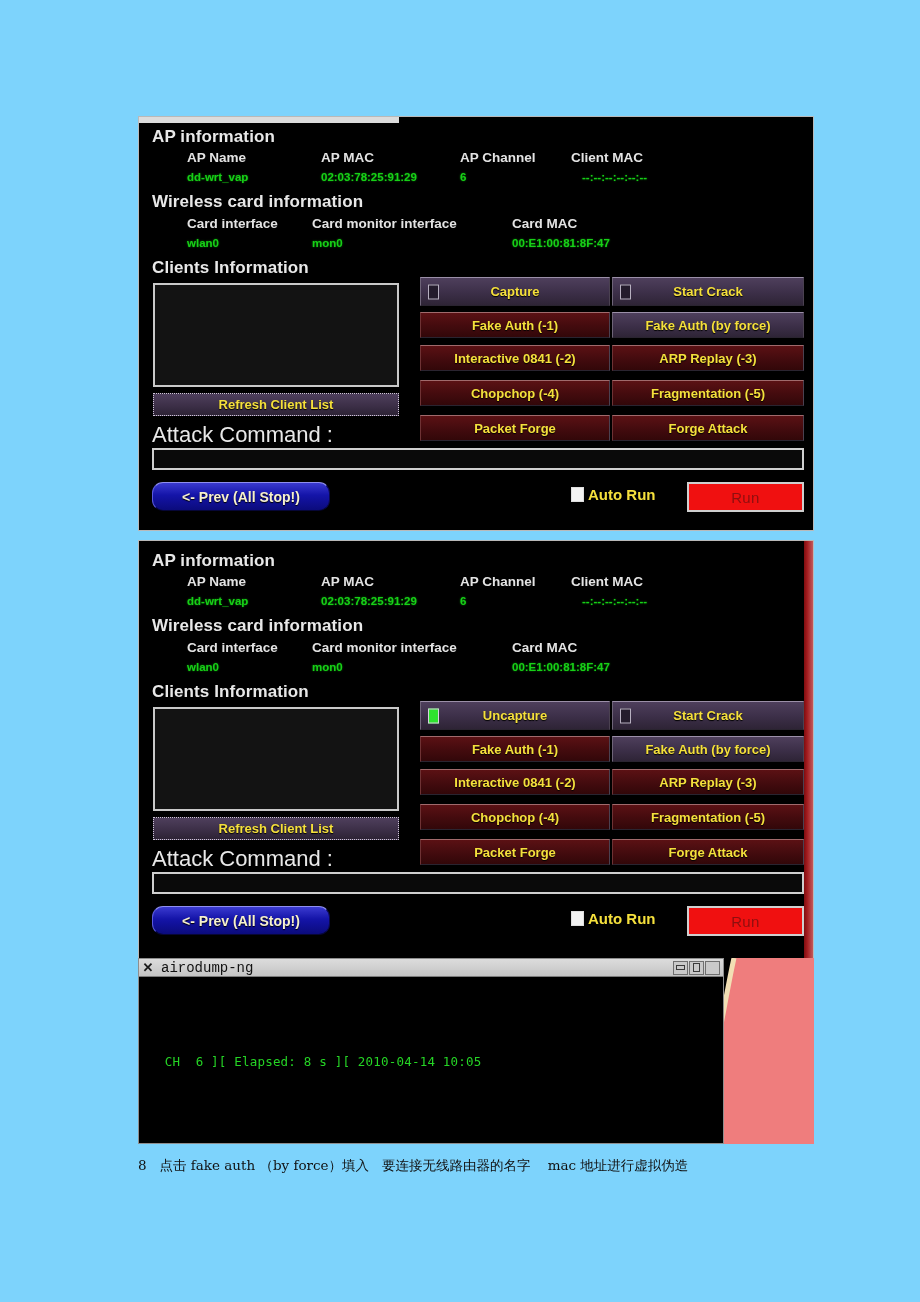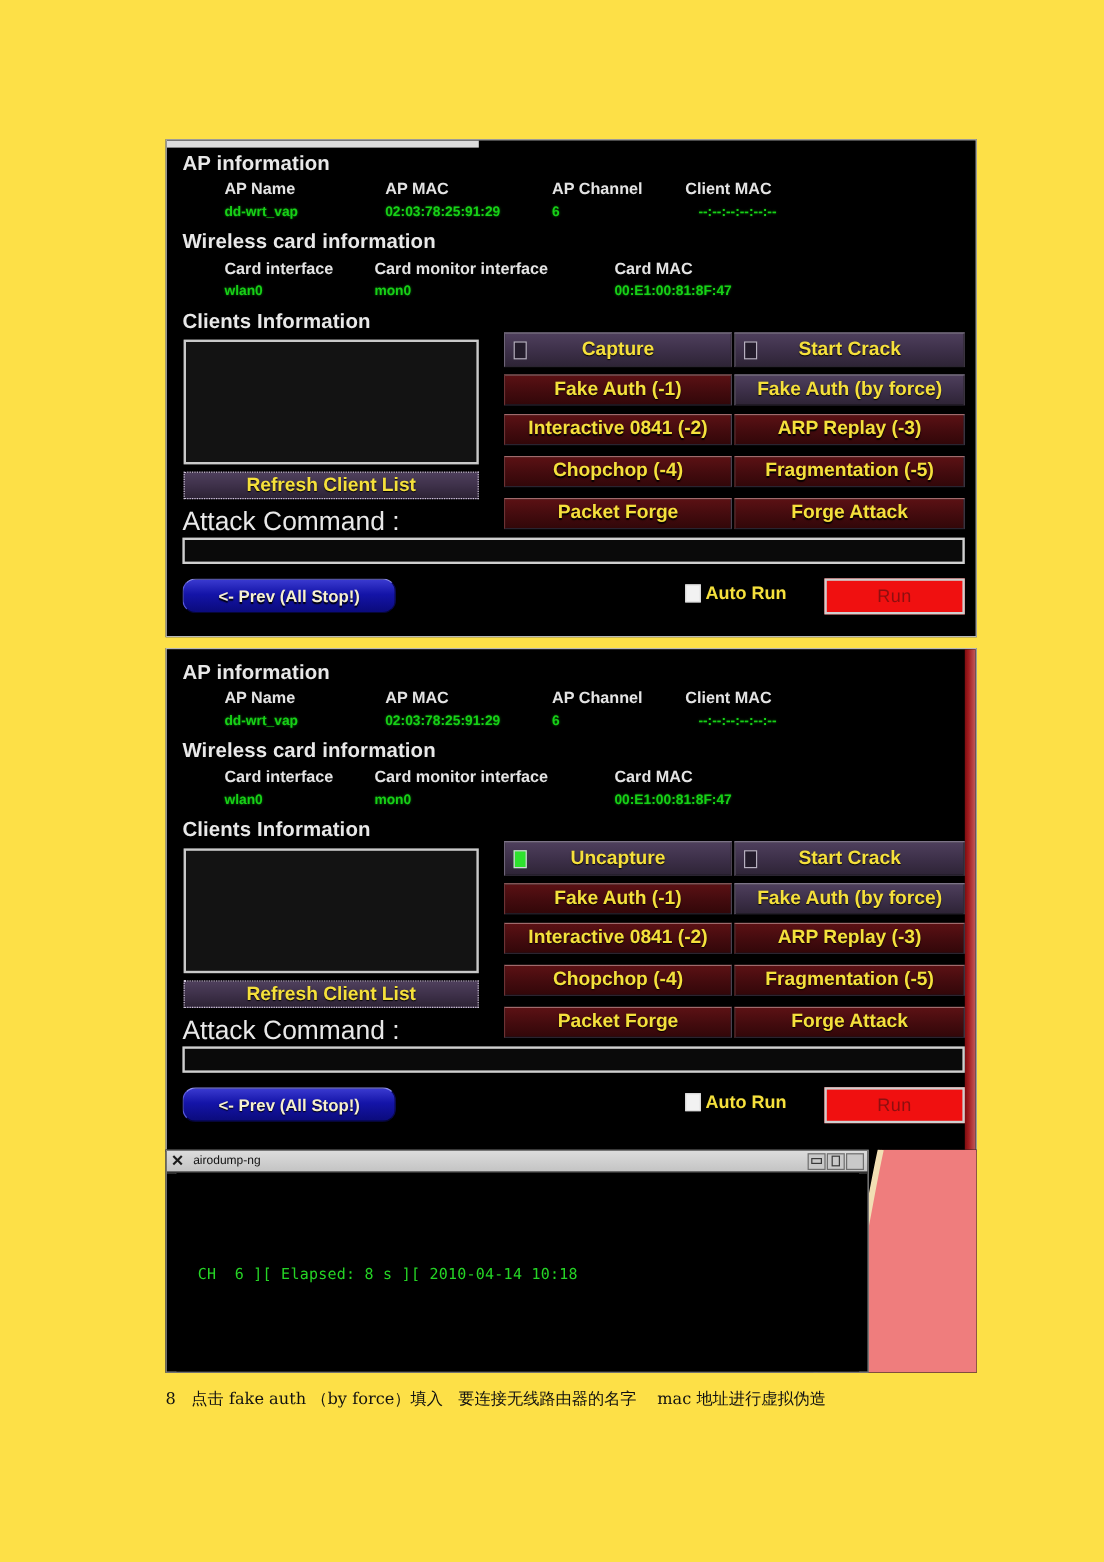--- a/index.html
+++ b/index.html
@@ -2,21 +2,21 @@
 <html><head>
 <meta charset="utf-8">
 <style>
   * { box-sizing: border-box; margin: 0; padding: 0; }
   html, body {
     width: 920px; height: 1302px;
     background: #ffffff;
     font-family: "Liberation Sans", sans-serif;
     overflow: hidden;
   }
-  .page { position: relative; width: 920px; height: 1302px; background: #fde047; }
+  .page { position: relative; width: 920px; height: 1302px; background: #7dd3fc; }
 
   
   .app-panel {
     position: absolute;
     background: #000000;
     border: 1px solid #b9b9b9;
     overflow: hidden;
   }
   .panel-topstrip {
     position: absolute; top:0; left:0;
@@ -62,21 +62,21 @@
   .clients-box {
     position: absolute;
     background: #131313;
     border: 2px solid #c9c9c9;
   }
   .btn {
     position: absolute;
     display: flex;
     align-items: center;
     justify-content: center;
-    font-size: 16px;
+    font-size: 13px;
     font-weight: bold;
     color: #f5e03c;
     text-shadow: 0 1px 1px #000;
     border-top: 1px solid #9b8fa8;
     border-left: 1px solid #6e6478;
     border-right: 1px solid #4a4150;
     border-bottom: 1px solid #2a2430;
     cursor: pointer;
     white-space: nowrap;
   }
@@ -141,22 +141,22 @@
     display: flex; align-items: center;
   }
   .term-close {
     width: 16px; height: 16px; margin-left: 1px;
     display:flex; align-items:center; justify-content:center;
     font-size: 13px; font-weight: bold; color: #1a1a1a;
     font-family: "Liberation Sans", sans-serif;
     cursor: pointer;
   }
   .term-name {
-    font-size: 10px; color: #111; margin-left: 5px;
-    font-family: Liberation Sans, sans-serif;
+    font-size: 14px; color: #111; margin-left: 5px;
+    font-family: Liberation Mono, monospace;
   }
   .term-ctrls { margin-left: auto; display: flex; gap: 1px; padding-right: 3px; }
   .tc {
     width: 15px; height: 14px; border: 1px solid #6f6f6f;
     background: #c9c9c9; display:flex; align-items:center; justify-content:center;
     cursor: pointer;
   }
   .tc i { display:block; border: 1px solid #3a3a3a; background:#c9c9c9; }
   .tc.min i { width: 9px; height: 5px; }
   .tc.max i { width: 7px; height: 9px; }
@@ -395,21 +395,21 @@
             <i></i>
           </span>
         <span class="tc cls">
             <i></i>
           </span>
       </span>
     </div>
     <div class="term-left-gutter"></div>
     <div class="term-right-gutter"></div>
     <div class="term-body">
-      <div> CH  6 ][ Elapsed: 8 s ][ 2010-04-14 10:18</div>
+      <div> CH  6 ][ Elapsed: 8 s ][ 2010-04-14 10:05</div>
       <div> BSSID              PWR RXQ  Beacons    #Data, #/s  CH  MB   ENC  CIPHER AUTH E</div>
       
       
     </div>
   </div>
 
   <div class="caption" style="left:138px; top:1157px;">8   点击 fake auth （by force）填入   要连接无线路由器的名字    mac 地址进行虚拟伪造</div>
 
 </div>
 

